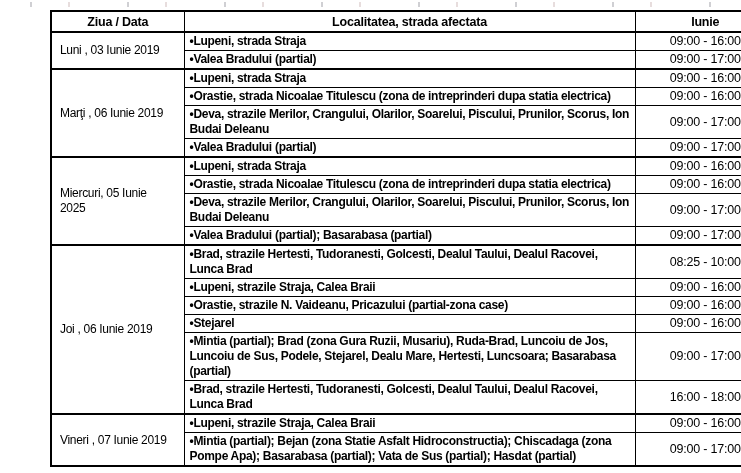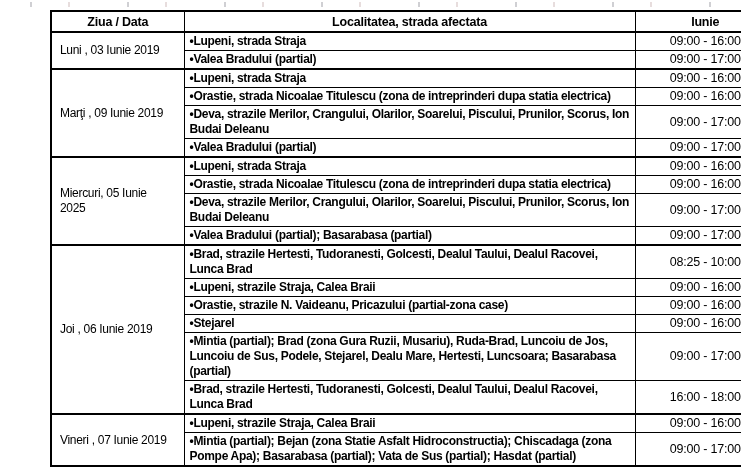--- a/index.html
+++ b/index.html
@@ -117,21 +117,21 @@
         <td class="day-cell" rowspan="2">Luni , 03 Iunie 2019</td>
         <td class="loc-cell">•Lupeni, strada Straja</td>
         <td class="hours-cell">09:00 - 16:00</td>
       </tr>
       <tr class="r1">
         <td class="loc-cell">•Valea Bradului (partial)</td>
         <td class="hours-cell">09:00 - 17:00</td>
       </tr>
 
       <tr class="group-start r1">
-        <td class="day-cell" rowspan="4">Marţi , 09 Iunie 2019</td>
+        <td class="day-cell" rowspan="4">Marţi , 06 Iunie 2019</td>
         <td class="loc-cell">•Lupeni, strada Straja</td>
         <td class="hours-cell">09:00 - 16:00</td>
       </tr>
       <tr>
         <td class="loc-cell">•Orastie, strada Nicoalae Titulescu (zona de intreprinderi dupa statia electrica)</td>
         <td class="hours-cell">09:00 - 16:00</td>
       </tr>
       <tr>
         <td class="loc-cell">•Deva, strazile Merilor, Crangului, Olarilor, Soarelui, Piscului, Prunilor, Scorus, Ion Budai Deleanu</td>
         <td class="hours-cell">09:00 - 17:00</td>

